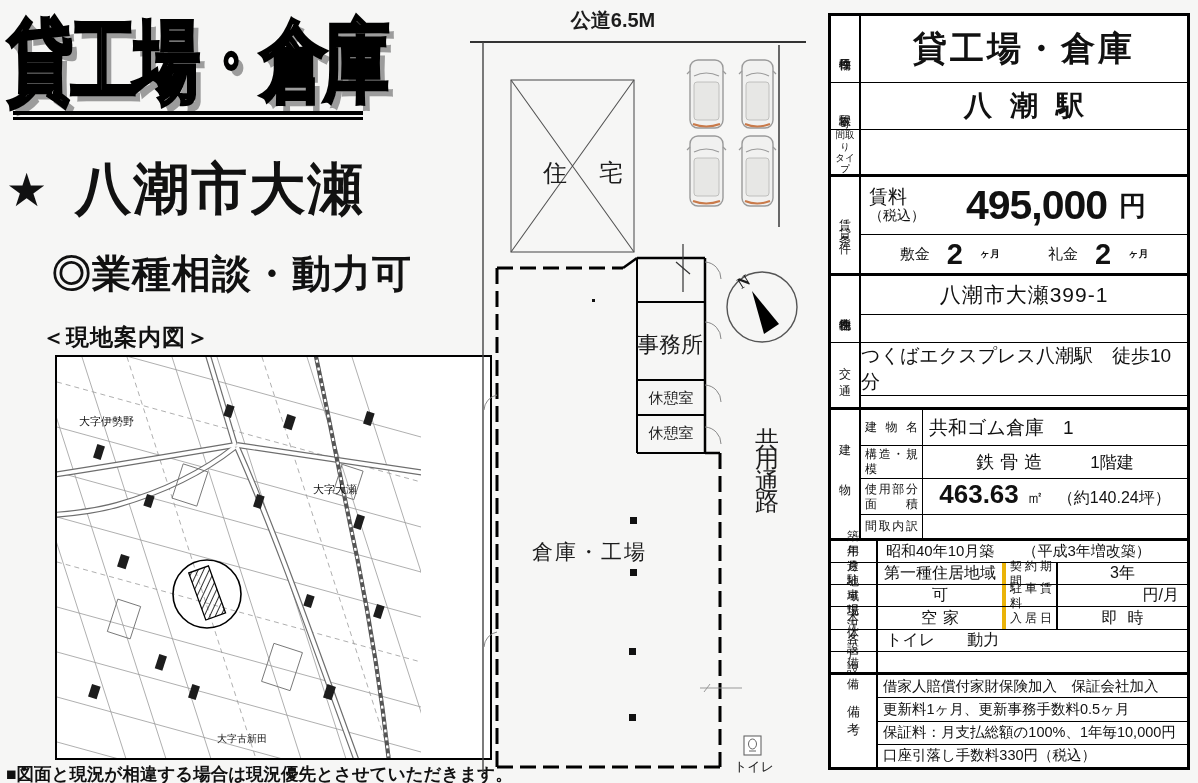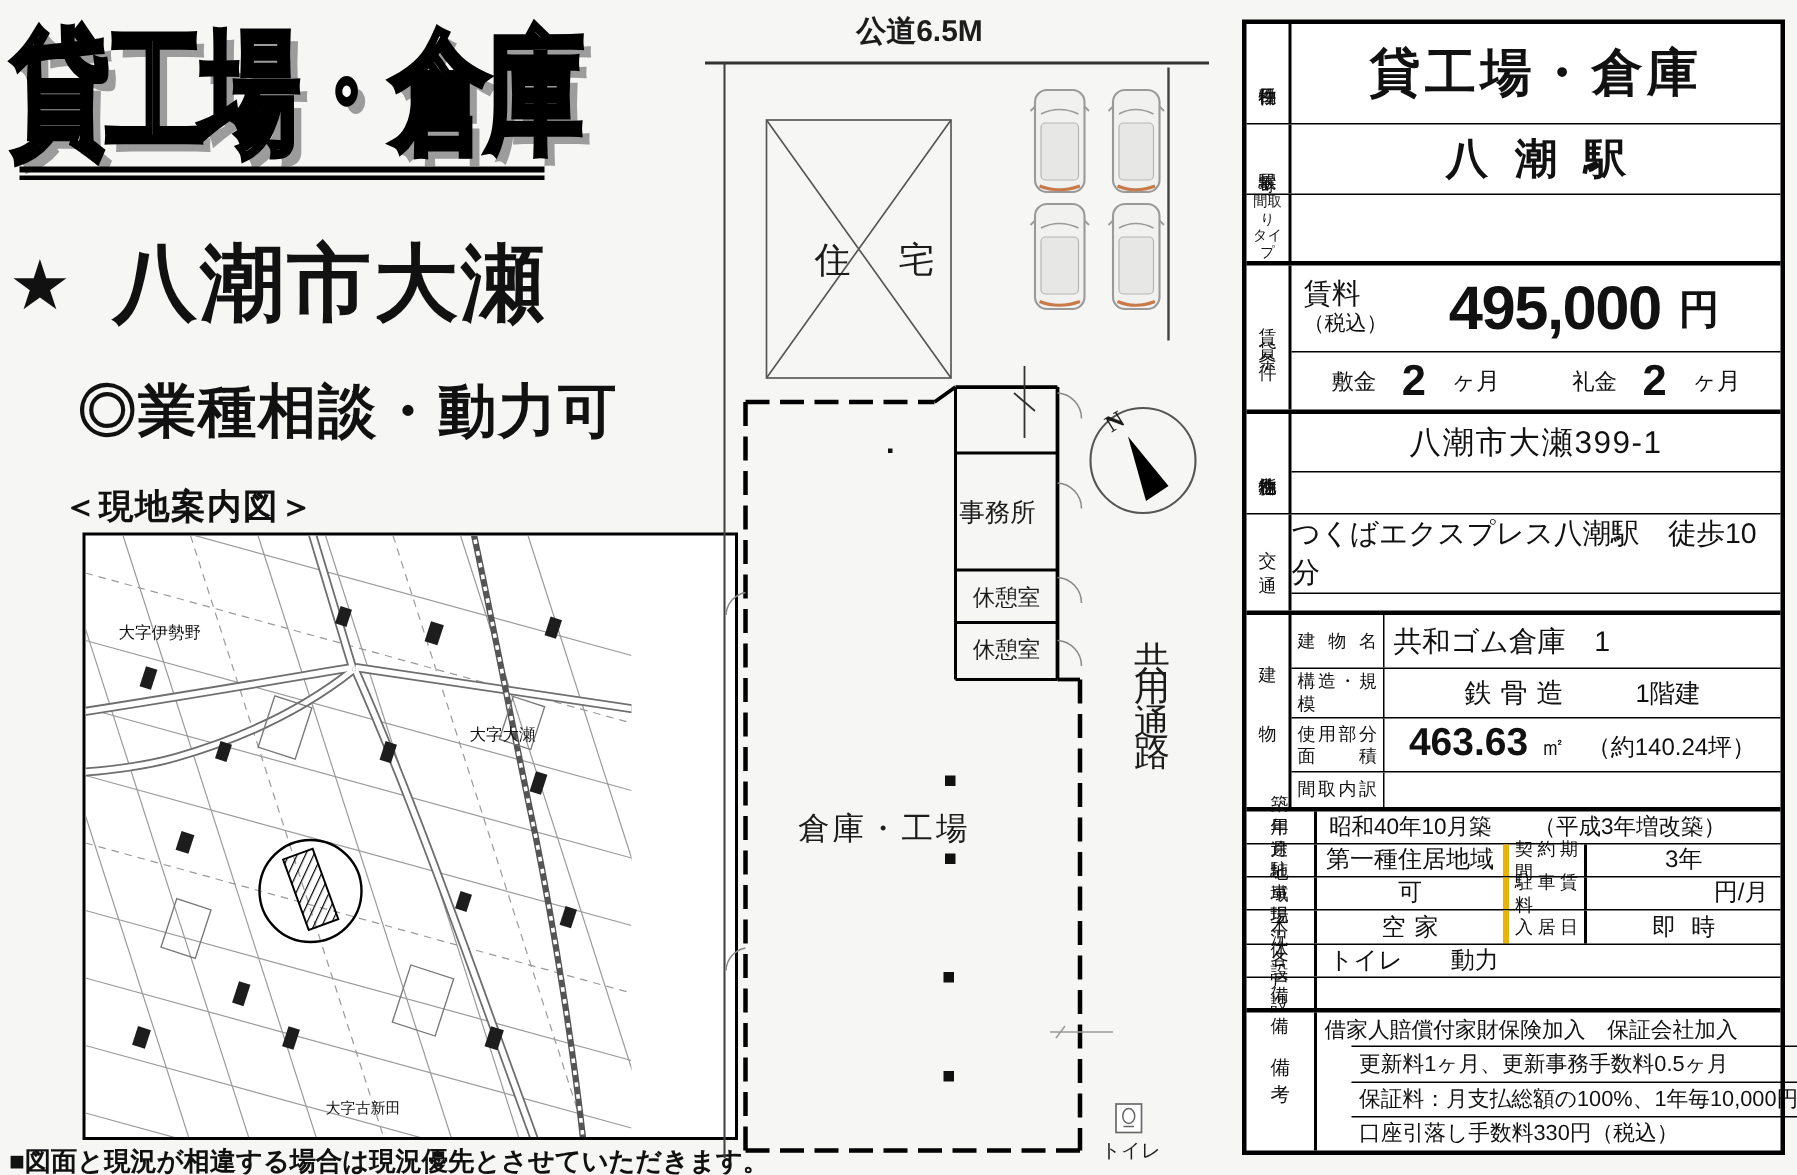--- a/index.html
+++ b/index.html
@@ -23,21 +23,21 @@
   .feature-line{ left:52px; top:247px; font-size:39px; font-weight:bold; letter-spacing:1px; }
   .map-caption{ left:42px; top:322px; font-size:23px; font-weight:bold; letter-spacing:1px; }
   .map-frame{ left:55px; top:355px; width:437px; height:405px; border:2px solid #000;
     background:#fff; overflow:hidden; }
   .footer-note{ left:6px; top:762px; font-size:17.5px; font-weight:bold; white-space:nowrap; }
 
   
   .plan-label{ position:absolute; text-align:center; white-space:nowrap; color:#1c1c1c; }
   .lbl-road{ left:553px; top:7px; width:120px; font-size:20px; font-weight:bold; }
   .lbl-house{ left:511px; top:157px; width:123px; font-size:24px; letter-spacing:32px; padding-left:32px; }
-  .lbl-office{ left:637px; top:330px; width:56px; font-size:17px; }
+  .lbl-office{ left:637px; top:330px; width:56px; font-size:22px; }
   .lbl-rest1{ left:637px; top:389px; width:68px; font-size:15px; }
   .lbl-rest2{ left:637px; top:424px; width:68px; font-size:15px; }
   .lbl-warehouse{ left:517px; top:538px; width:145px; font-size:21px; letter-spacing:2px; }
   .lbl-toilet{ left:730px; top:758px; width:48px; font-size:13px; }
   .lbl-passage{ left:751px; top:408px; font-size:24px; writing-mode:vertical-rl;
     text-orientation:upright; letter-spacing:21px; font-weight:500; }
   .lbl-compass-n{ left:738px; top:273px; font-size:16px; font-weight:bold;
     font-family:"Liberation Serif", serif; transform:rotate(-32deg); }
 
   
@@ -58,21 +58,21 @@
   .type-value{ flex:1; font-size:34px; font-weight:600; letter-spacing:3px; }
   .station-value{ flex:1; font-size:28px; font-weight:600; letter-spacing:18px; padding-left:18px; }
   .rent-row{ flex:0 0 57px; }
   .rent-label{ padding-left:8px; line-height:1.1; }
   .rent-label .l1{ font-size:19px; } .rent-label .l2{ font-size:14px; }
   .rent-amount-wrap{ flex:1; display:flex; align-items:center; justify-content:center; gap:12px; }
   .rent-amount{ font-size:41px; font-weight:bold; letter-spacing:-1px; }
   .rent-unit{ font-size:27px; font-weight:600; }
   .dep-row{ flex:1; display:flex; align-items:center; justify-content:center; gap:13px; }
   .dep-row .k{ font-size:15px; } .dep-row .n{ font-size:29px; font-weight:bold; padding:0 4px; }
-  .dep-row .u{ font-size:16px; } .dep-row .gap{ width:22px; }
+  .dep-row .u{ font-size:10px;font-weight:bold; } .dep-row .gap{ width:22px; }
   .addr-row{ flex:0 0 38px; justify-content:center; font-size:21px; font-weight:500; letter-spacing:1px; }
   .addr-empty{ flex:1; }
   .access-row{ flex:0 0 31px; justify-content:center; font-size:19px; }
   .access-empty{ flex:1; }
   .b-subrow{ display:flex; align-items:stretch; }
   .b-label{ width:62px; flex:0 0 62px; border-right:1.5px solid #000; font-size:12px;
     display:flex; flex-direction:column; justify-content:center; padding:0 4px; }
   .jtext{ text-align:justify; text-align-last:justify; line-height:1.25; }
   .b-val{ flex:1; display:flex; align-items:center; }
   .bname{ font-size:19px; padding-left:6px; }
@@ -89,21 +89,21 @@
   .cell-mid{ width:128px; flex:0 0 128px; justify-content:center; border-right:4px solid #eab308; }
   .mlabel{ width:52px; flex:0 0 52px; border-right:2px solid #000; font-size:12px;
     display:flex; flex-direction:column; justify-content:center; padding:0 4px; }
   .cell-last{ flex:1; display:flex; align-items:center; justify-content:center; font-size:16px; }
   .right-align{ justify-content:flex-end; padding-right:8px; }
   .sp6{ letter-spacing:6px; padding-left:6px; } .sp10{ letter-spacing:10px; padding-left:10px; }
   .equip-val{ padding-left:8px; font-size:16px; }
   .remarks-col{ flex:1; display:flex; flex-direction:column; }
   .remark-line{ flex:1; display:flex; align-items:center; padding-left:5px; font-size:14.5px;
     white-space:nowrap; }
-  .remark-line + .remark-line{ border-top:1px solid #000;margin-left:23px; }
+  .remark-line + .remark-line{ border-top:1px solid #000; }
 
   svg text{ font-family:"Liberation Sans", sans-serif; }
 </style>
 </head>
 <body>
 
 <div class="abs main-title">貸工場・倉庫</div>
 <div class="abs title-underline"></div>
 
 <div class="abs location-line">

